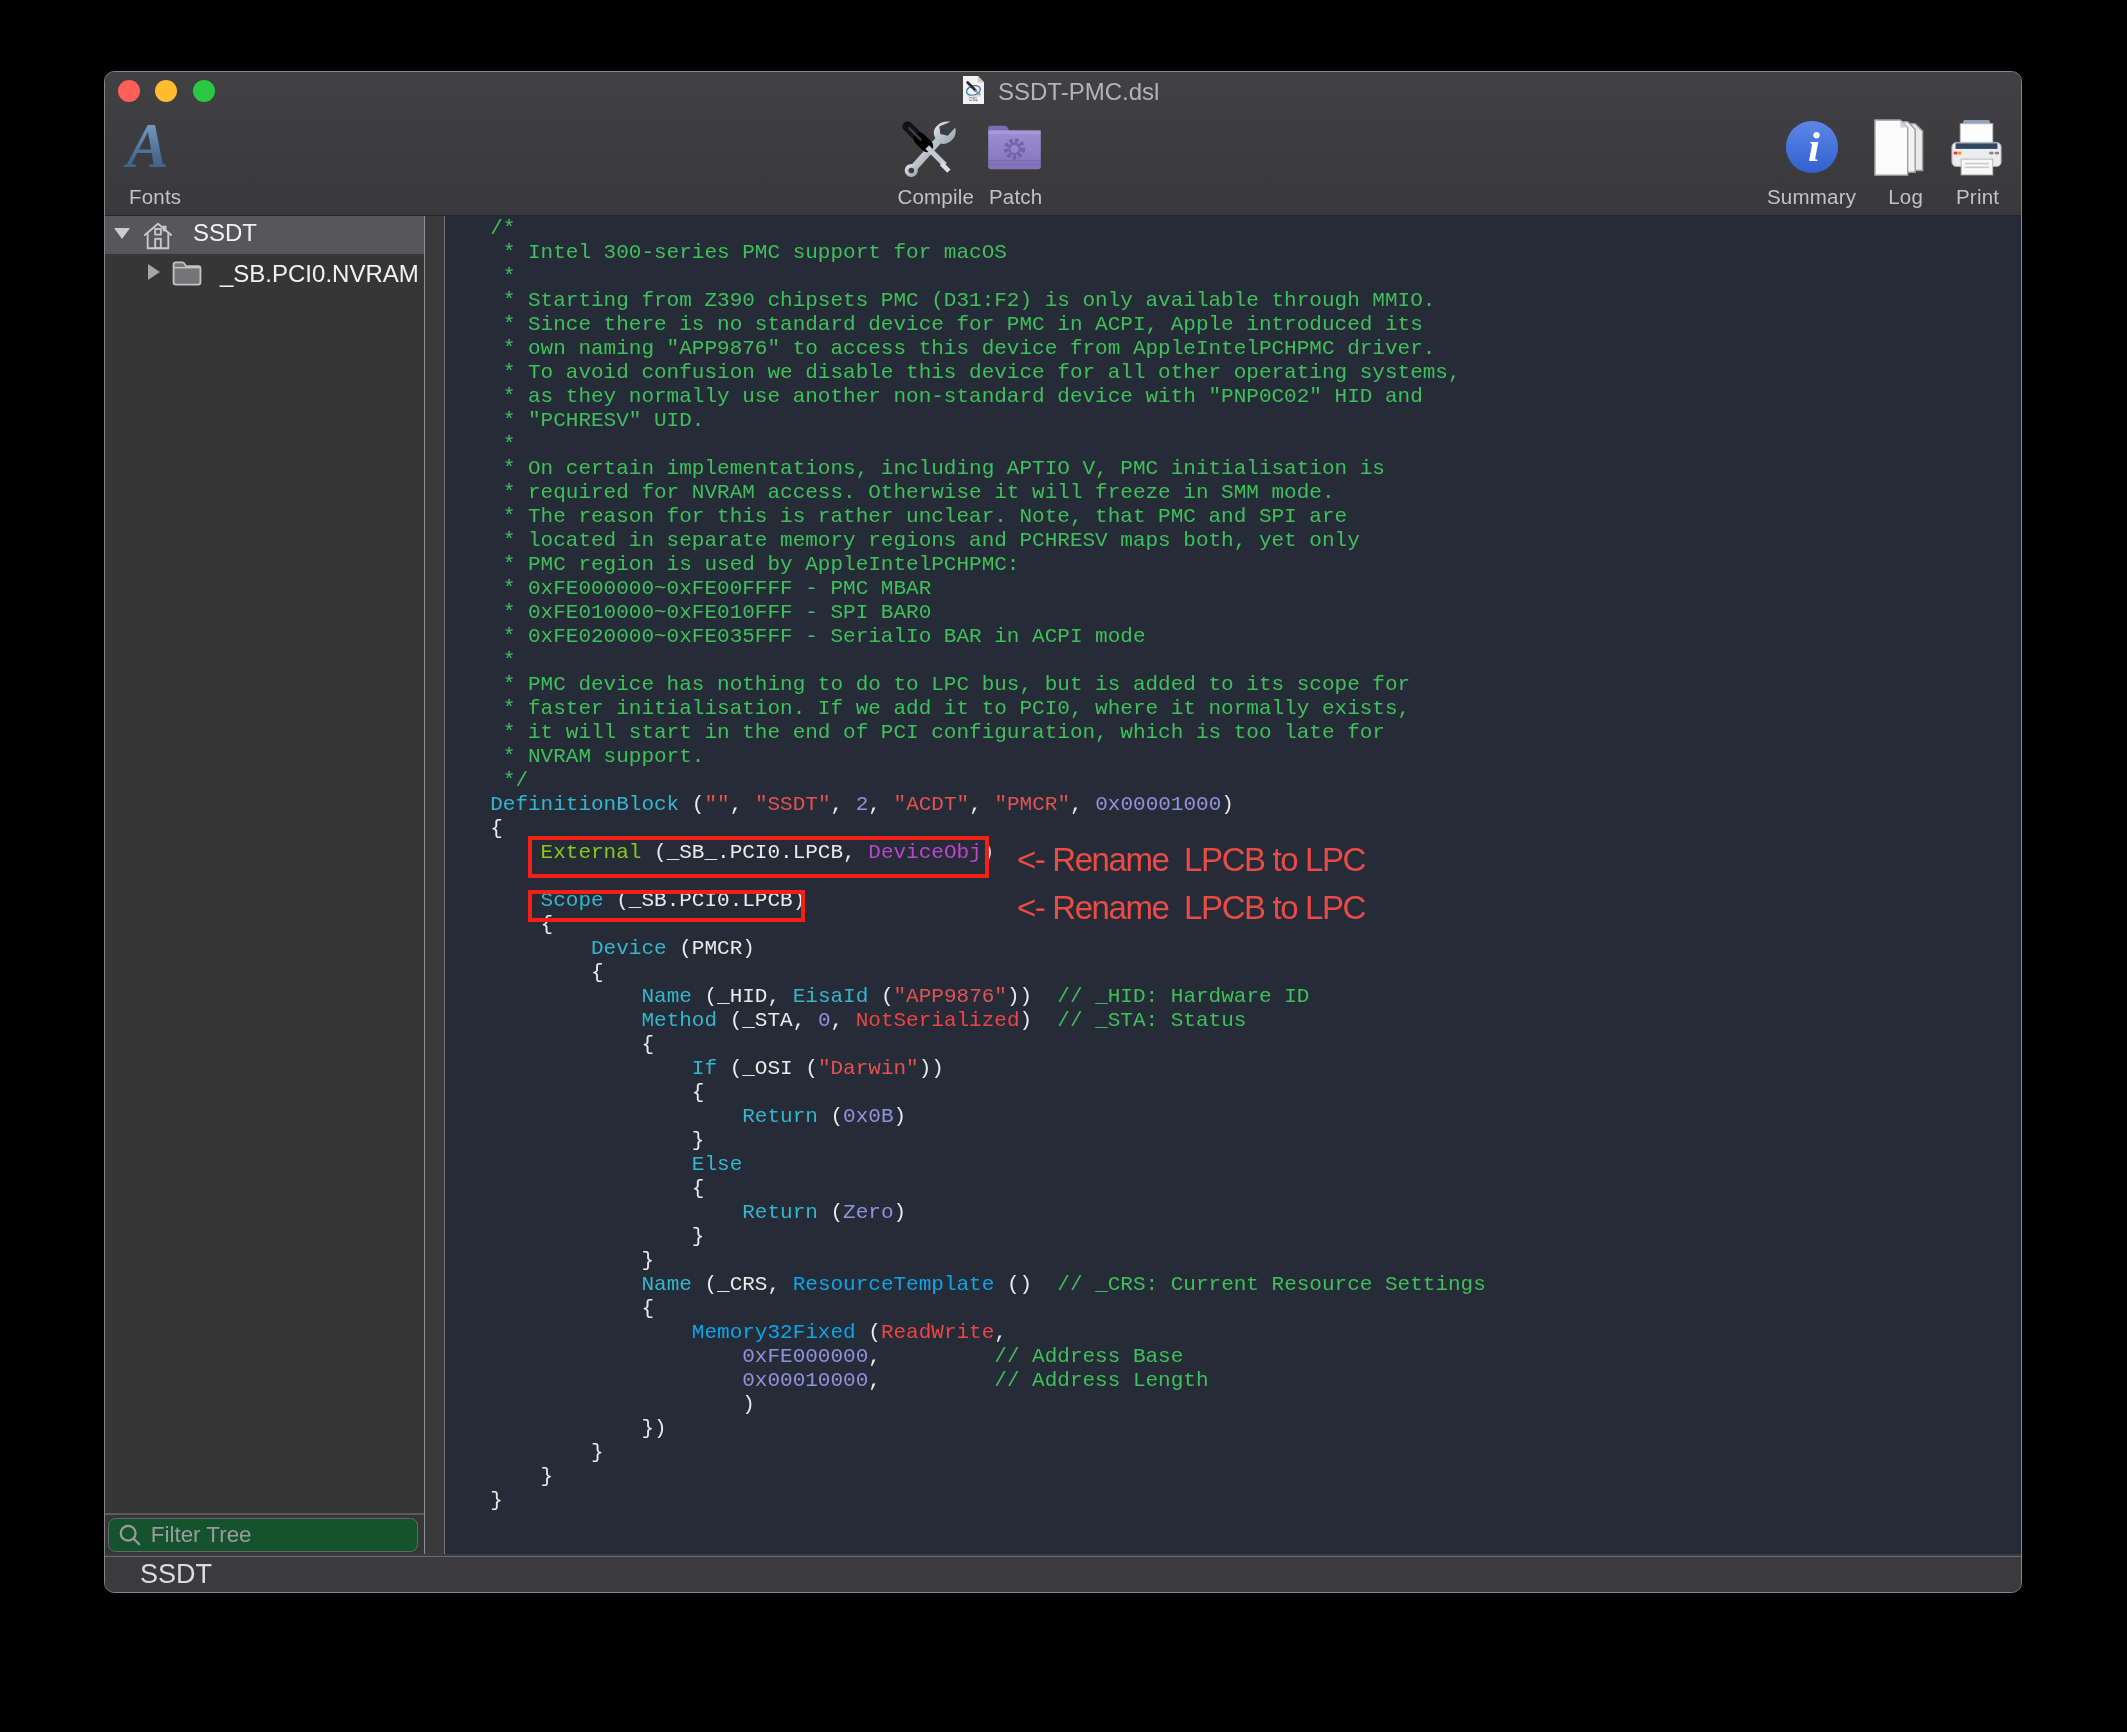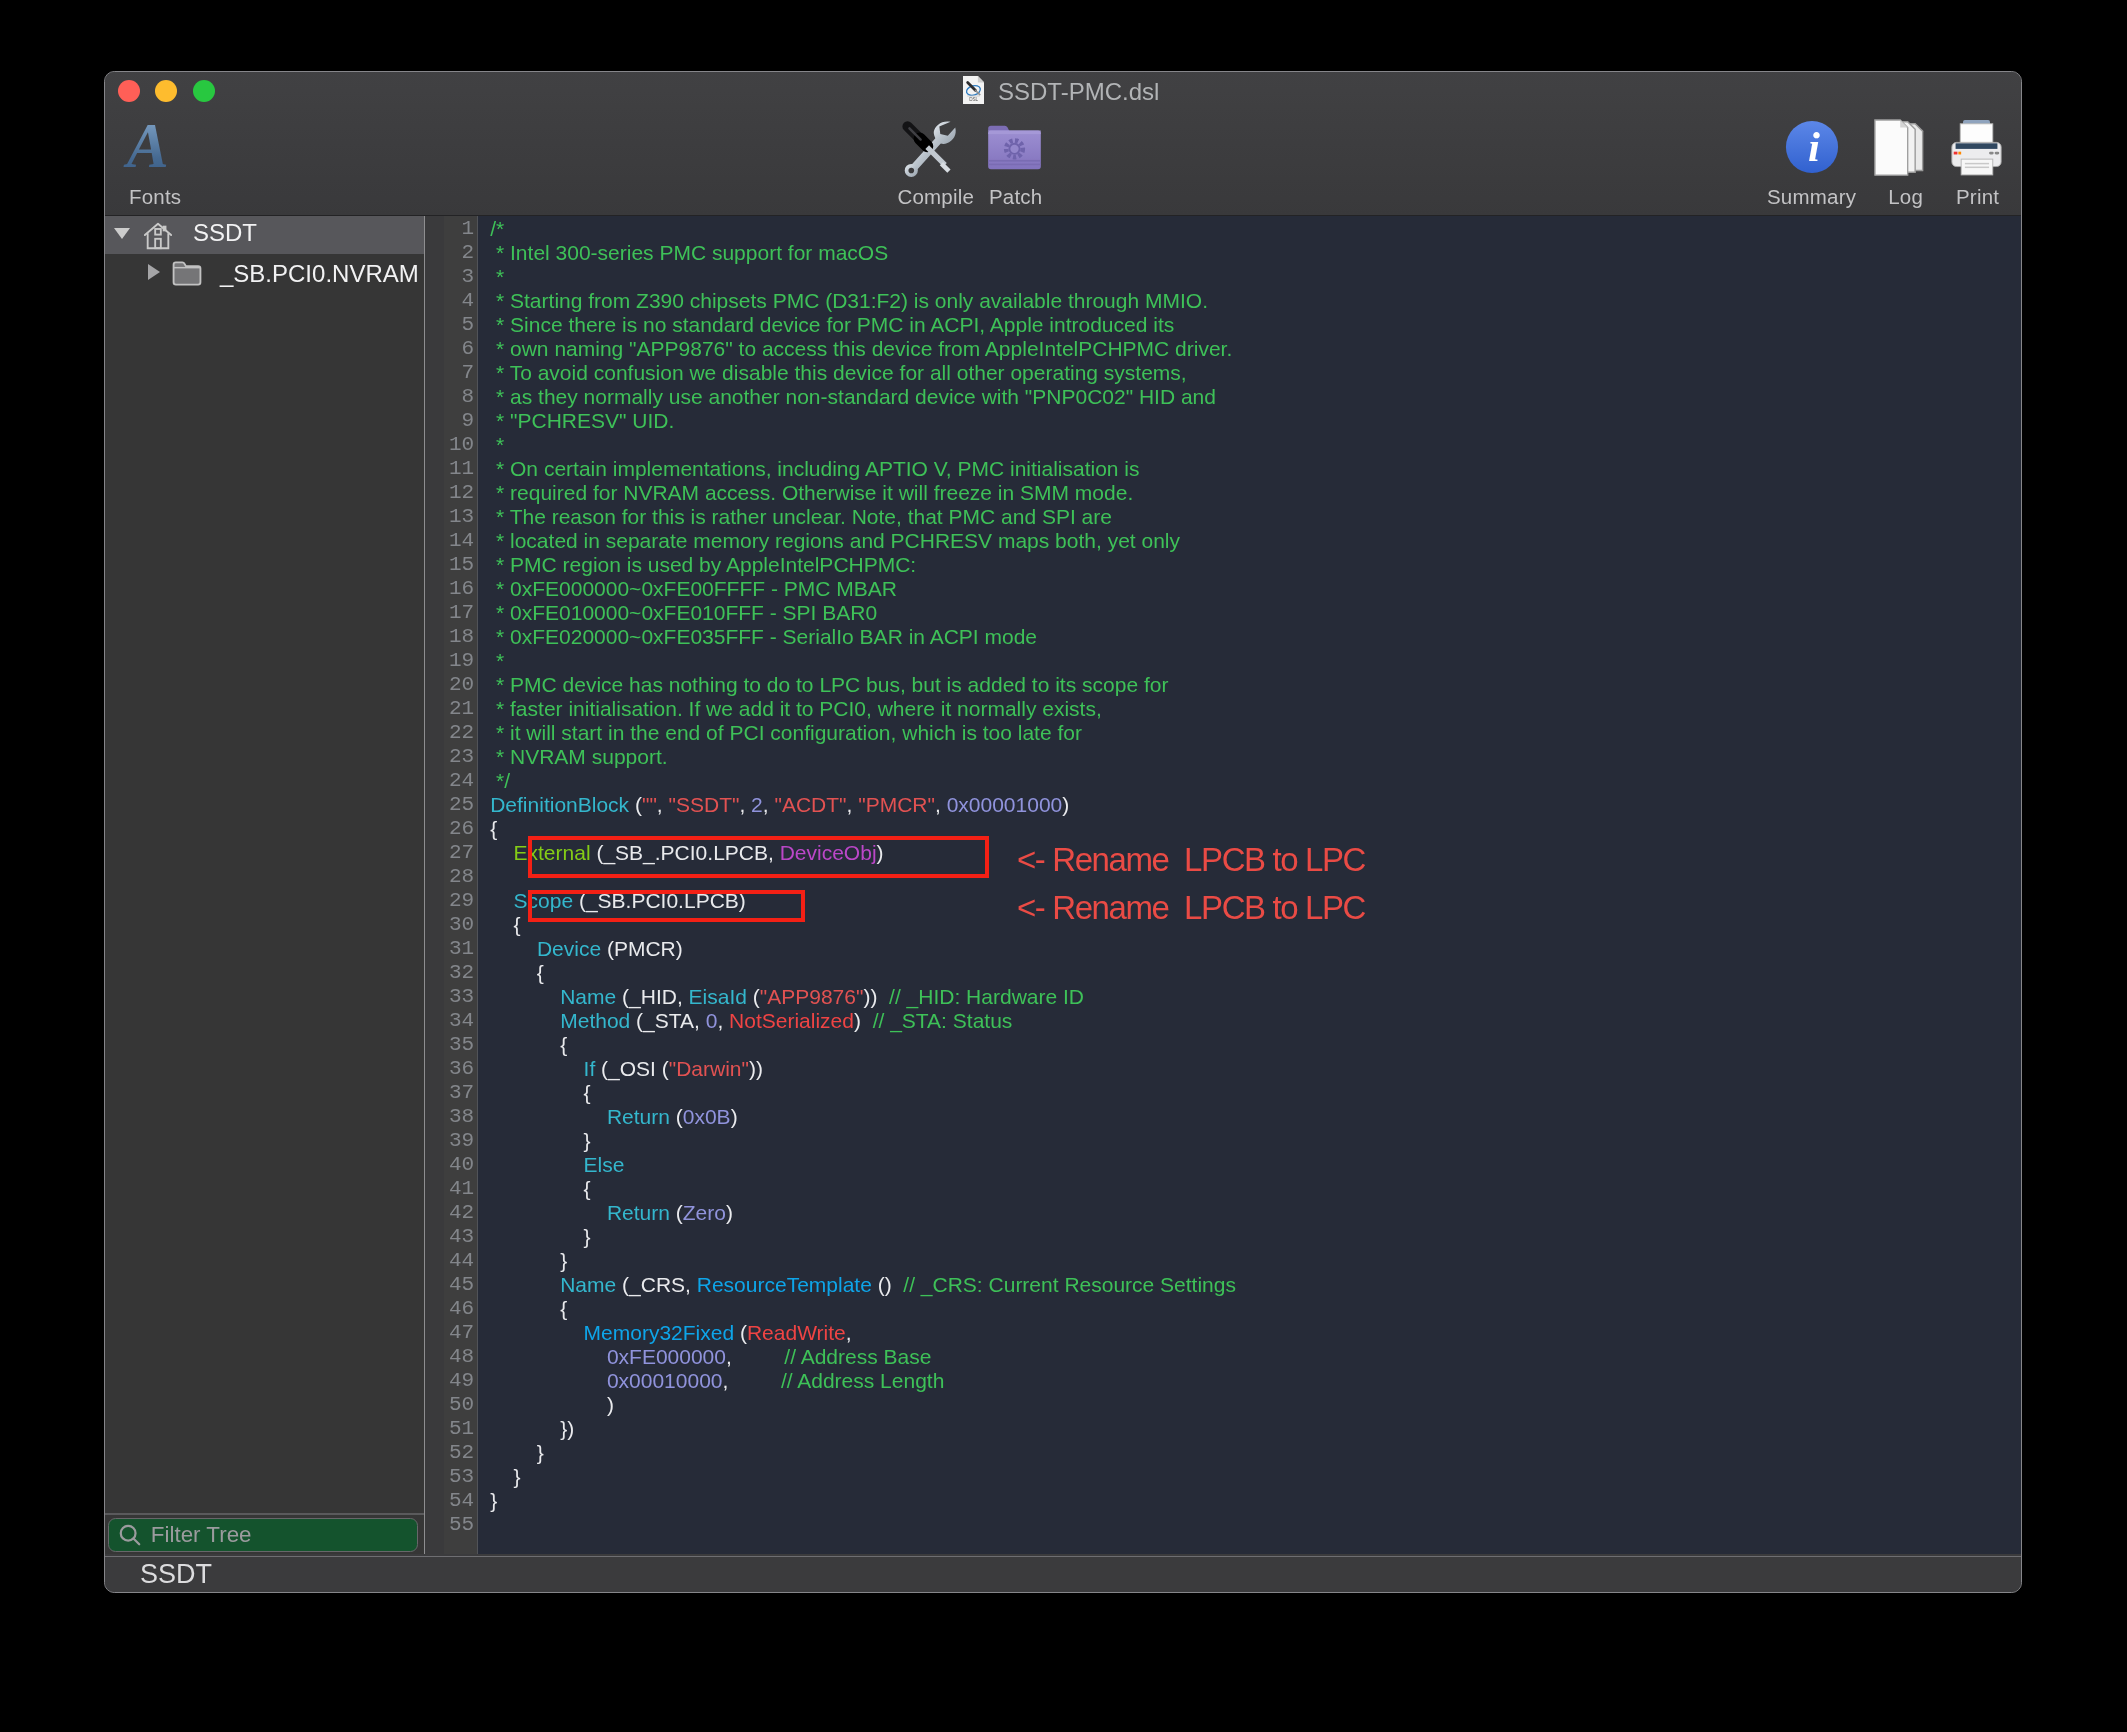--- a/index.html
+++ b/index.html
@@ -19,21 +19,21 @@
 #titlegrp{position:absolute;left:858px;top:3.7px;height:41px;white-space:nowrap}
 #title{position:absolute;left:35px;top:1.9px;font-size:24px;color:#b2b4b6}
 
 #content{position:absolute;left:0;top:144px;width:100%;height:1338px;background:#262b38}
 #sidebar{position:absolute;left:0;top:0;width:319px;height:100%;background:#363636}
 #divider{position:absolute;left:319px;top:0;width:20.5px;height:100%;background:#3a3a3c;
  border-left:1.9px solid #8e8e90;border-right:1.9px solid #77777a}
 #gutter{position:absolute;left:339px;top:0;width:34px;height:100%;background:#3e3e3e;border-right:1.9px solid #515358;
  font-family:"Liberation Mono",monospace;font-size:21px;line-height:24px;color:#83868b;text-align:right;padding:0.9px 2.8px 0 0}
 #codewrap{position:absolute;left:374px;top:0;right:0;bottom:0;background:#262b38}
-.code{position:absolute;left:11.2px;top:0.9px;font-family:Liberation Sans, sans-serif;font-size:21px;line-height:24px;color:#e9eaed;white-space:pre}
+.code{position:absolute;left:11.2px;top:0.9px;font-family:Liberation Mono, monospace;font-size:21px;line-height:24px;color:#e9eaed;white-space:pre}
 .code b{font-weight:normal;font-style:normal}
 .code b.c{color:#3ec158}
 .code b.k{color:#34b7cd}
 .code b.o{color:#84cc16}
 .code b.v{color:#bb47c8}
 .code b.m{color:#ef4444}
 .code b.p{color:#9093dc}
 .code b.s{color:#e25252}
 .code b.y{color:#0ea5e9}
 
@@ -184,75 +184,20 @@
       <div id="filterline"></div>
       <div id="filterbox">
         <svg width="24" height="24" viewBox="0 0 26 26" style="position:absolute;left:9.3px;top:3.7px">
           <circle cx="11" cy="11" r="8" fill="none" stroke="#9b9b9e" stroke-width="2.4"></circle>
           <path d="M17 17 L23 23" stroke="#9b9b9e" stroke-width="2.4" stroke-linecap="round"></path>
         </svg>
         <span>Filter Tree</span>
       </div>
     </div>
     <div id="divider"></div>
-    <div id="gutter">1
-2
-3
-4
-5
-6
-7
-8
-9
-10
-11
-12
-13
-14
-15
-16
-17
-18
-19
-20
-21
-22
-23
-24
-25
-26
-27
-28
-29
-30
-31
-32
-33
-34
-35
-36
-37
-38
-39
-40
-41
-42
-43
-44
-45
-46
-47
-48
-49
-50
-51
-52
-53
-54
-55</div>
     <div id="codewrap">
         <div class="code"><b class="c">/*</b>
 <b class="c"> * Intel 300-series PMC support for macOS</b>
 <b class="c"> *</b>
 <b class="c"> * Starting from Z390 chipsets PMC (D31:F2) is only available through MMIO.</b>
 <b class="c"> * Since there is no standard device for PMC in ACPI, Apple introduced its</b>
 <b class="c"> * own naming "APP9876" to access this device from AppleIntelPCHPMC driver.</b>
 <b class="c"> * To avoid confusion we disable this device for all other operating systems,</b>
 <b class="c"> * as they normally use another non-standard device with "PNP0C02" HID and</b>
 <b class="c"> * "PCHRESV" UID.</b>

